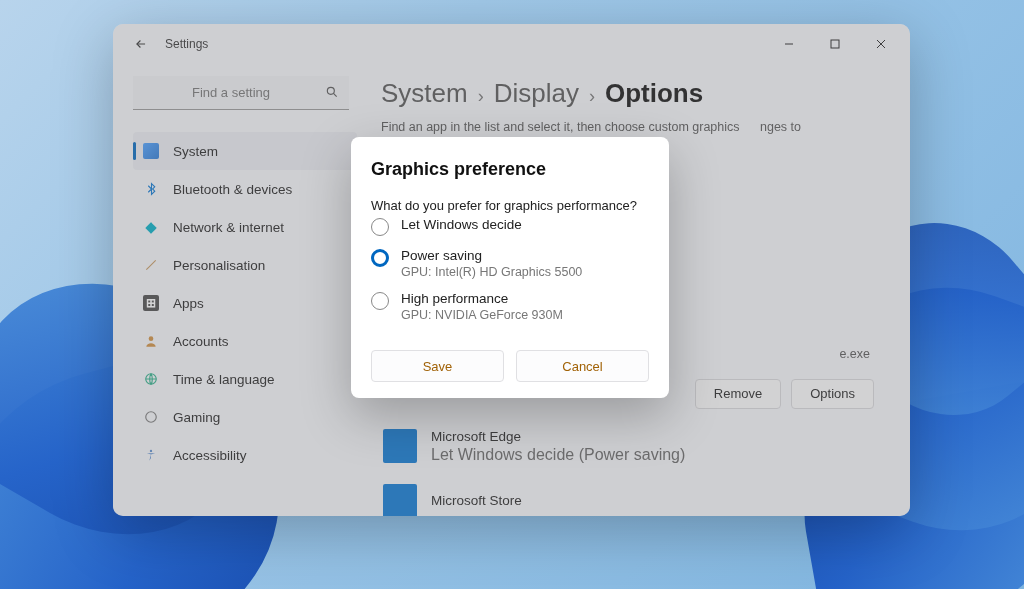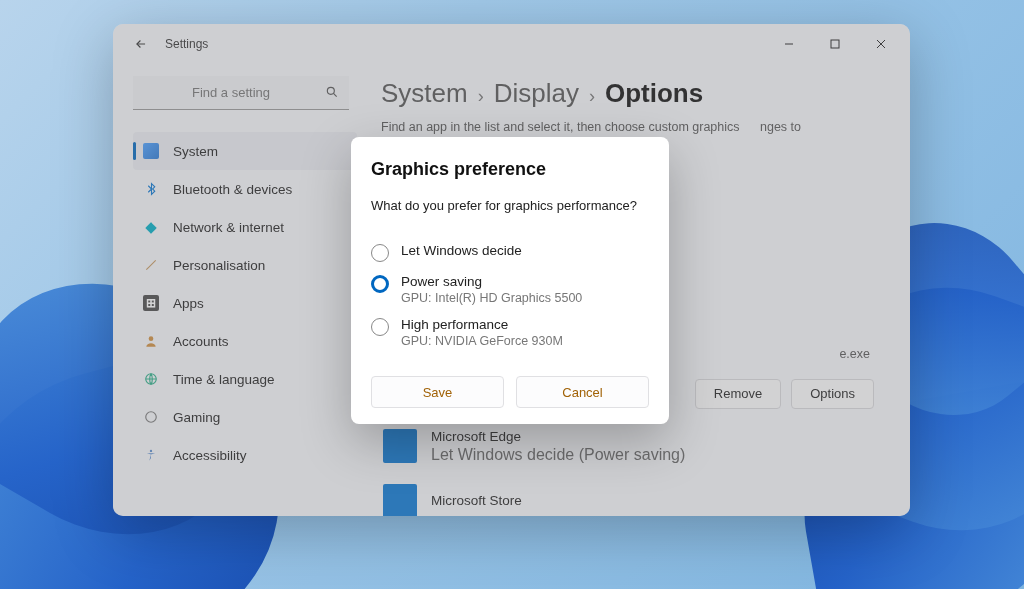--- a/index.html
+++ b/index.html
@@ -134,21 +134,21 @@
       position:absolute;
       left: 238px; top: 113px;
       width: 318px;
       background:#fff;
       border-radius:8px;
       box-shadow: 0 18px 50px rgba(0,0,0,.25);
       z-index:3;
       padding: 22px 20px 16px 20px;
     }
     .dialog h2 { font-size: 18px; font-weight:600; color:#111; margin-bottom: 18px; }
-    .dialog .q { font-size: 13px; color:#222; margin-bottom: 30px; }
+    .dialog .q { font-size: 13px; color:#222; margin-bottom: 4px; }
     .opt { display:flex; align-items:flex-start; gap:12px; margin-bottom: 12px; }
     .radio {
       width:18px; height:18px; border-radius:50%;
       border:1px solid #888; flex-shrink:0; margin-top:1px;
       position:relative;
     }
     .radio.checked { border:3px solid #0067c0; }
     .radio.checked::after { content:""; position:absolute; inset:3px; border-radius:50%; background:#0067c0; display:none; }
     .opt-label { font-size:13.5px; color:#222; }
     .opt-sub { font-size:12.5px; color:#777; margin-top:2px; }

